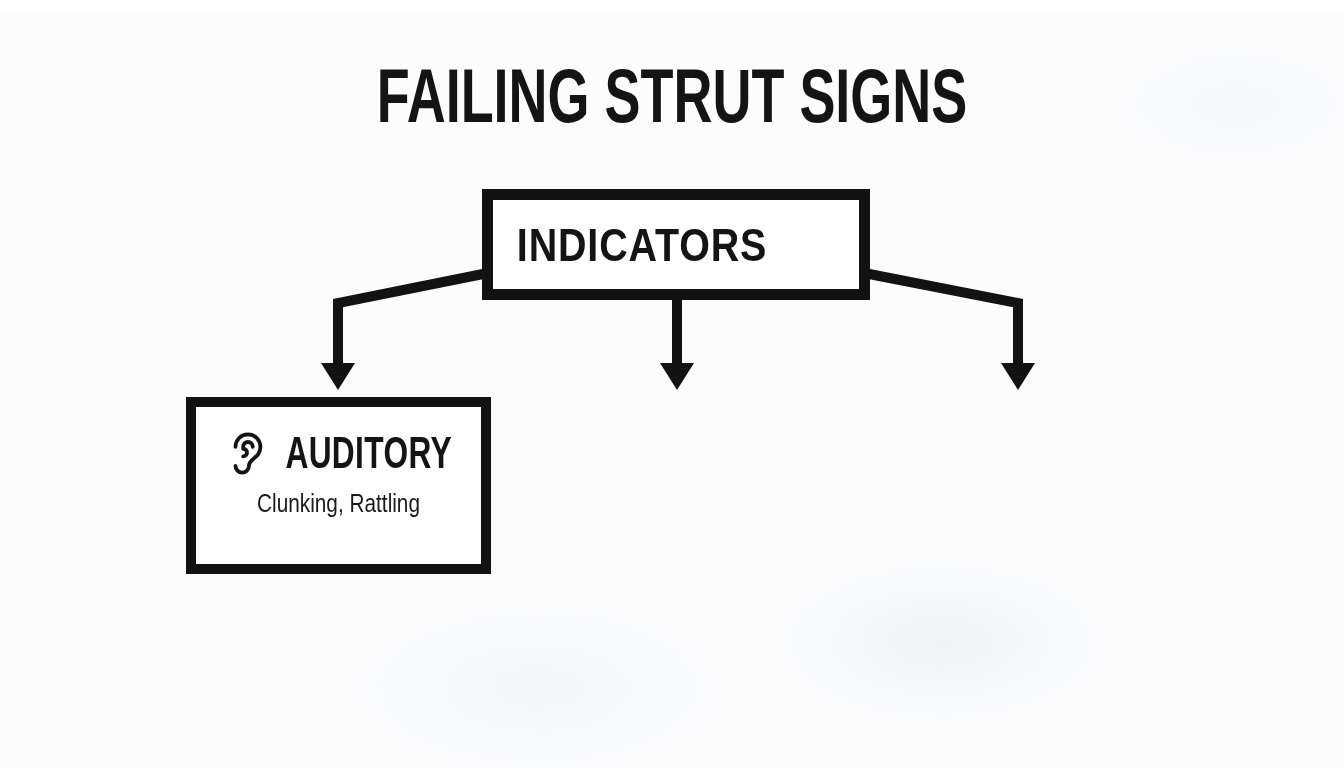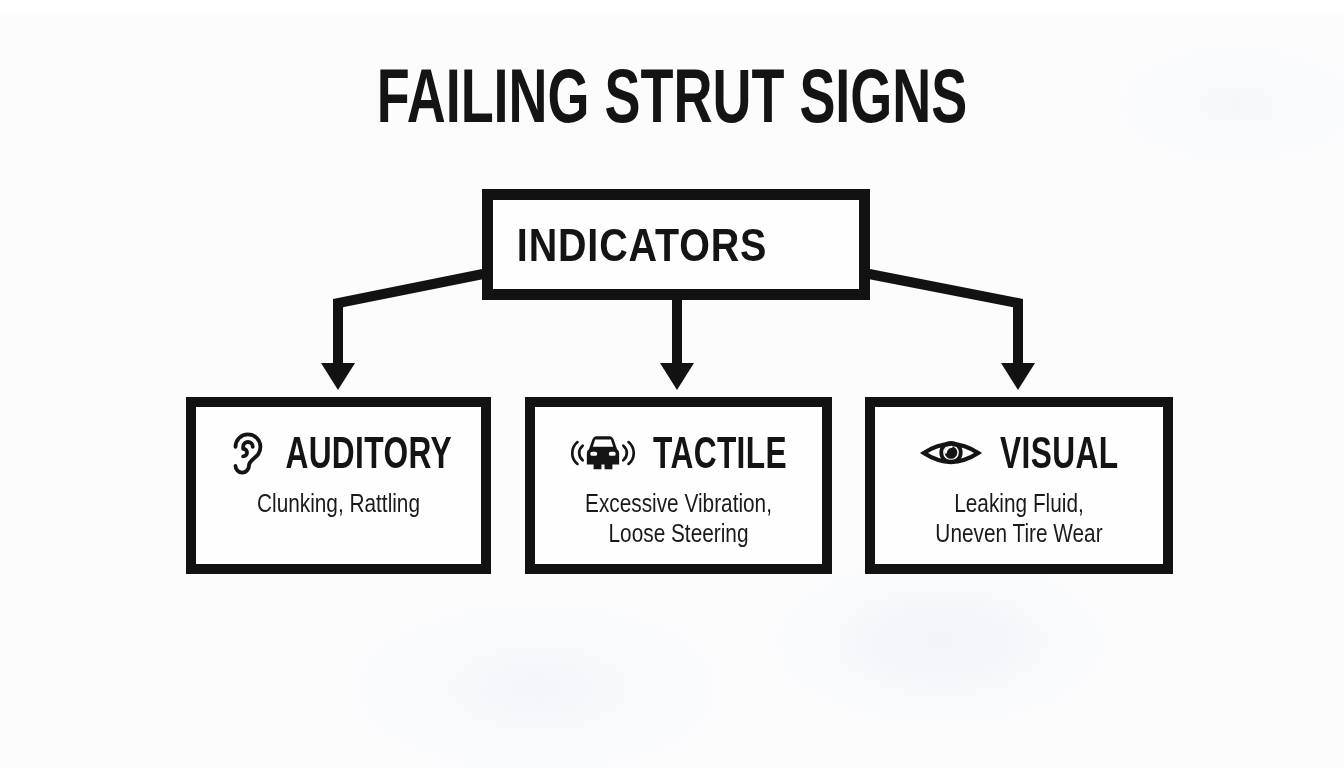--- a/index.html
+++ b/index.html
@@ -146,51 +146,15 @@
         <path d="M15 8.5a2.5 2.5 0 0 0-5 0v1a2 2 0 1 1 0 4"></path>
       </svg>
       <span class="branch-title">AUDITORY</span>
     </div>
     <div class="branch-sub">
       <div>Clunking, Rattling</div>
       <div></div>
     </div>
   </div>
 
-  <div class="branch tactile">
-    <div class="branch-head">
-      <svg class="icon" width="68" height="50" viewBox="0 0 64 48">
-        <path fill="#141414" d="M18.5 20.5 L22 10.5 Q23 8 25.5 8 H38.5 Q41 8 42 10.5 L45.5 20.5 Q47.5 21.5 47.5 24.5 V35 H41 V39.5 H33.5 V35 H30.5 V39.5 H23 V35 H16.5 V24.5 Q16.5 21.5 18.5 20.5 Z"></path>
-        <path fill="#fefefe" d="M24.5 11 H39.5 L41.8 18 H22.2 Z"></path>
-        <rect x="19.8" y="22.8" width="6.6" height="3.9" rx="1.8" fill="#fefefe"></rect>
-        <rect x="37.6" y="22.8" width="6.6" height="3.9" rx="1.8" fill="#fefefe"></rect>
-        <g stroke="#141414" stroke-width="2.6" fill="none" stroke-linecap="round">
-          <path d="M12.5 17 A9 9 0 0 0 12.5 31"></path>
-          <path d="M7.5 13.5 A13.5 13.5 0 0 0 7.5 34.5"></path>
-          <path d="M51.5 17 A9 9 0 0 1 51.5 31"></path>
-          <path d="M56.5 13.5 A13.5 13.5 0 0 1 56.5 34.5"></path>
-        </g>
-      </svg>
-      <span class="branch-title">TACTILE</span>
-    </div>
-    <div class="branch-sub">
-      <div>Excessive Vibration,</div>
-      <div>Loose Steering</div>
-    </div>
-  </div>
 
-  <div class="branch visual">
-    <div class="branch-head">
-      <svg class="icon" width="66" height="42" viewBox="0 0 64 44">
-        <path d="M3.5 22 Q32 3.5 60.5 22 Q32 40.5 3.5 22 Z" fill="none" stroke="#141414" stroke-width="4.4" stroke-linejoin="miter"></path>
-        <circle cx="32" cy="21.5" r="10.2" fill="none" stroke="#141414" stroke-width="4"></circle>
-        <circle cx="32" cy="21.5" r="6.6" fill="#141414"></circle>
-        <path d="M32.5 15.6 a6 6 0 0 0 -6 6" fill="none" stroke="#fefefe" stroke-width="2.4" stroke-linecap="round"></path>
-      </svg>
-      <span class="branch-title">VISUAL</span>
-    </div>
-    <div class="branch-sub">
-      <div>Leaking Fluid,</div>
-      <div>Uneven Tire Wear</div>
-    </div>
-  </div>
 
 </div>
 
 </body></html>

